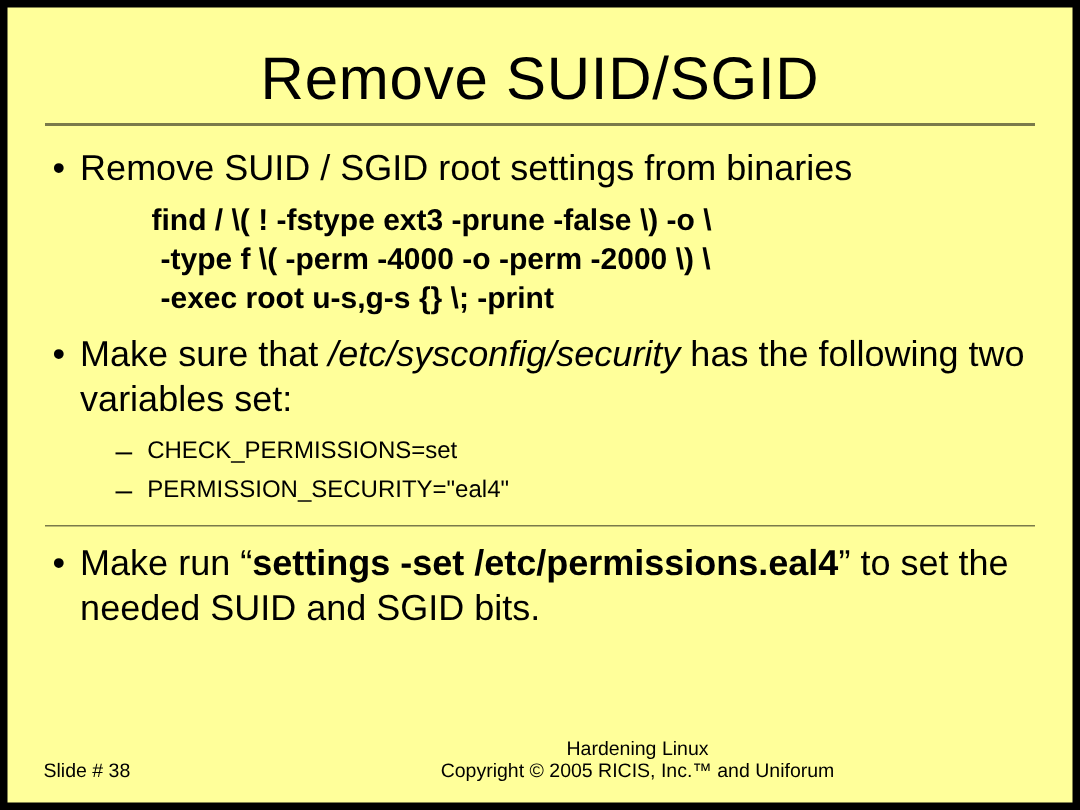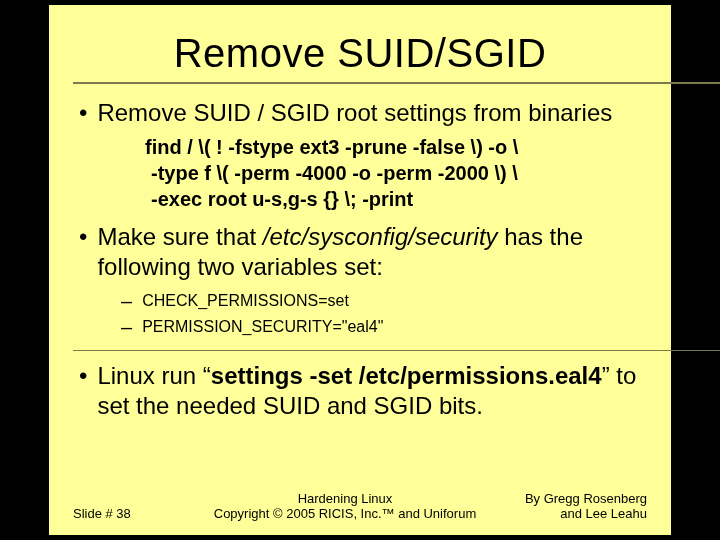--- a/index.html
+++ b/index.html
@@ -5,21 +5,21 @@
   * { margin: 0; padding: 0; box-sizing: border-box; }
   html, body { width: 720px; height: 540px; overflow: hidden; }
   body {
     background: #000;
     font-family: Arial, Helvetica, sans-serif;
     display: flex;
     align-items: center;
     justify-content: center;
   }
   .slide {
-    width: 622px;
+    width: 710px;
     height: 530px;
     background: #ffff9a;
     position: relative;
     padding: 18px 24px 0 24px;
   }
   .title {
     font-size: 40px;
     color: #000;
     text-align: center;
     margin-top: 8px;
@@ -156,31 +156,27 @@
 
   </ul>
 
   <div class="thin-underline"></div>
 
   <ul class="main">
     <li>
       <div class="row">
         <span class="bullet1">•</span>
         <span class="body1">
-          <span>Linux run “</span><span class="bold">settings -set /etc/permissions.eal4</span><span>” to set the needed SUID and SGID bits.</span>
+          <span>Make run “</span><span class="bold">settings -set /etc/permissions.eal4</span><span>” to set the needed SUID and SGID bits.</span>
         </span>
       </div>
     </li>
   </ul>
 
   <div class="footer">
     <div class="left">Slide # 38</div>
     <div class="center">
       <div>Hardening Linux</div>
       <div>Copyright © 2005 RICIS, Inc.™ and Uniforum</div>
     </div>
-    <div class="right">
-      <div>By Gregg Rosenberg</div>
-      <div>and Lee Leahu</div>
-    </div>
   </div>
 
 </div>
 
 </body></html>

